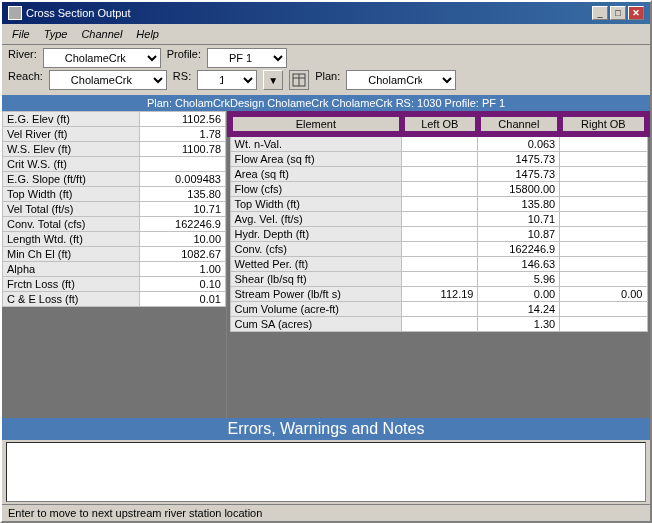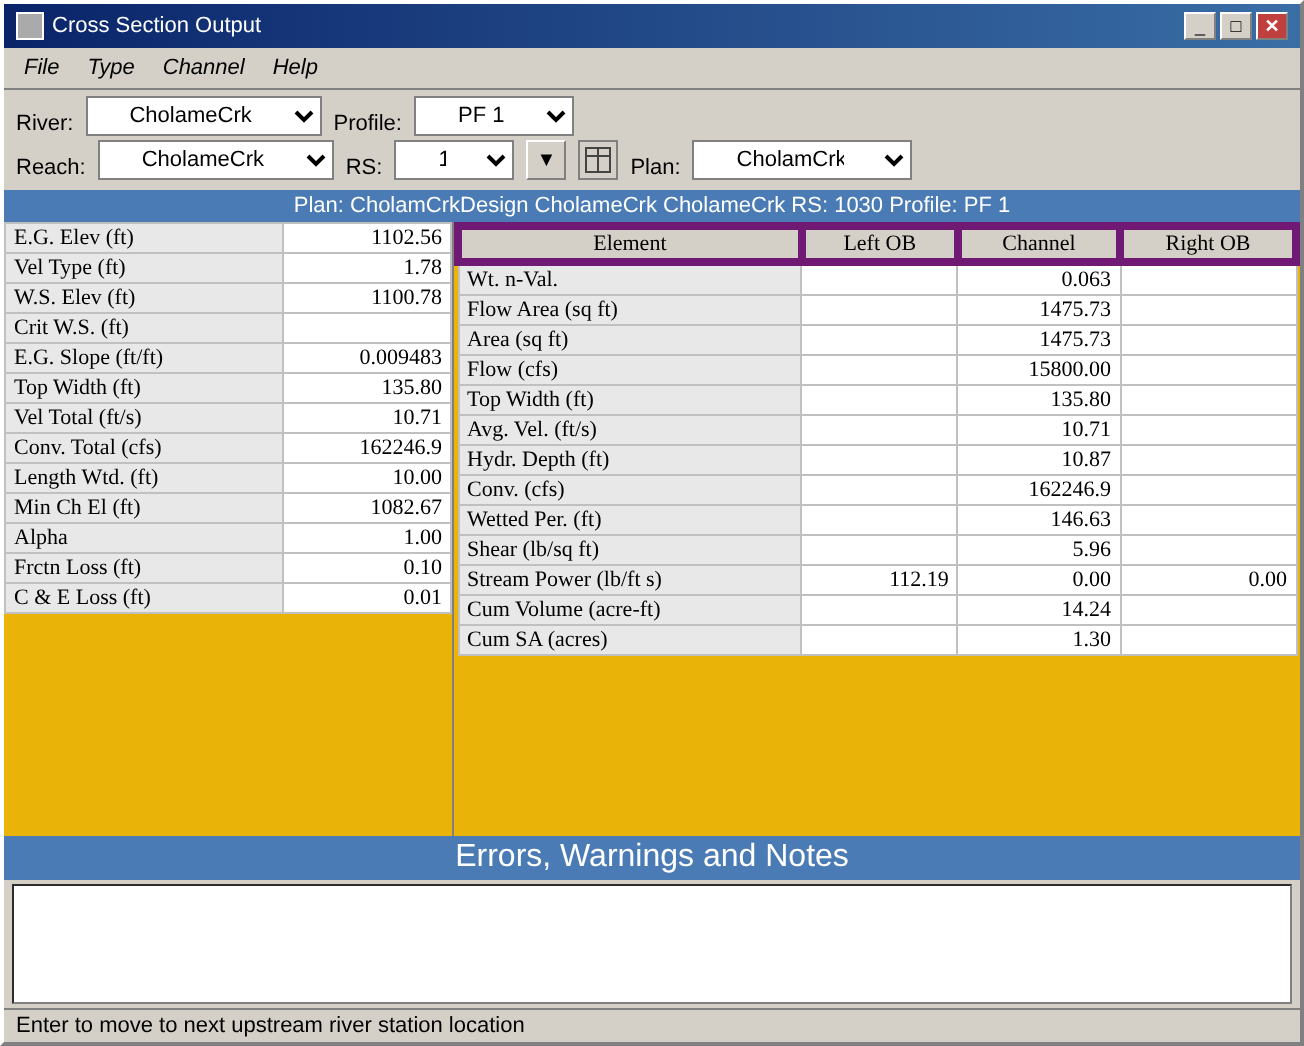--- a/index.html
+++ b/index.html
@@ -85,40 +85,39 @@
       background: #4a7bb5;
       color: white;
       padding: 2px 6px;
       font-size: 11px;
       text-align: center;
     }
     .main-content {
       display: flex;
       flex: 1;
       overflow: hidden;
-      background: #eab308;
-      font-family: Liberation Serif, serif;
+      background: #737373;
     }
     .left-table {
       width: 225px;
       border-right: 1px solid #808080;
       overflow-y: auto;
     }
     .right-table {
       flex: 1;
       overflow-y: auto;
     }
     table {
       width: 100%;
       border-collapse: collapse;
       font-size: 11px;
     }
     th {
       background: #d4d0c8;
-      border: 4px solid #701a75;
+      border: 6px solid #701a75;
       padding: 1px 4px;
       text-align: center;
       font-weight: normal;
       white-space: nowrap;
     }
     td {
       border: 1px solid #c0c0c0;
       padding: 1px 4px;
       white-space: nowrap;
     }
@@ -171,21 +170,21 @@
       justify-content: center;
       cursor: pointer;
       font-size: 10px;
     }
     .toolbar-full {
       padding: 3px 6px;
       background: #d4d0c8;
     }
     .toolbar-full .row1, .toolbar-full .row2 {
       display: flex;
-      align-items: flex-end;
+      align-items: flex-start;
       gap: 6px;
       margin-bottom: 2px;
     }
     .bottom-section {
       display: flex;
       flex-direction: column;
       background: #d4d0c8;
     }
   </style>
 </head>
@@ -254,21 +253,21 @@
   <div class="main-content">
 
     <div class="left-table">
       <table>
         <tbody id="left-tbody">
         <tr>
               <td class="label-cell">E.G. Elev (ft)</td>
               <td class="value-cell">1102.56</td>
             </tr>
             <tr>
-              <td class="label-cell">Vel Type (ft)</td>
+              <td class="label-cell">Vel River (ft)</td>
               <td class="value-cell">1.78</td>
             </tr>
             <tr>
               <td class="label-cell">W.S. Elev (ft)</td>
               <td class="value-cell">1100.78</td>
             </tr>
             <tr>
               <td class="label-cell">Crit W.S. (ft)</td>
               <td class="value-cell"></td>
             </tr>

